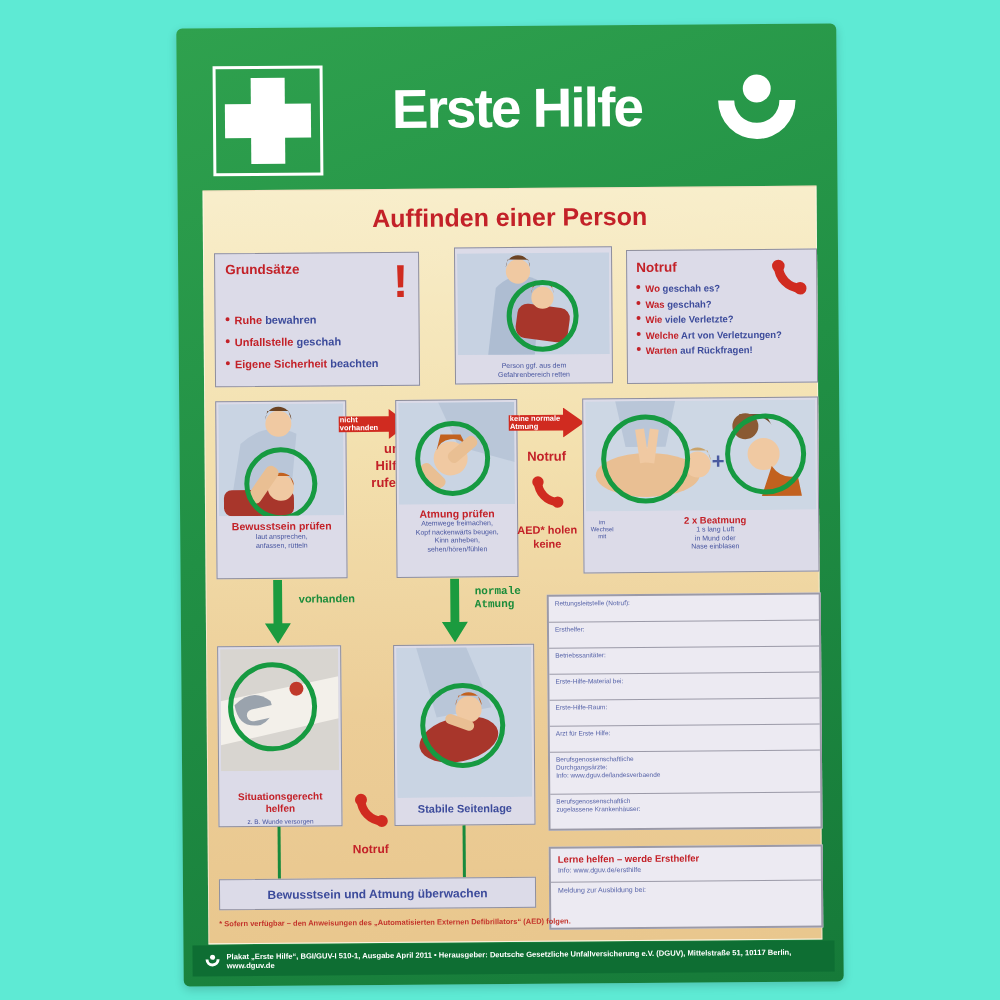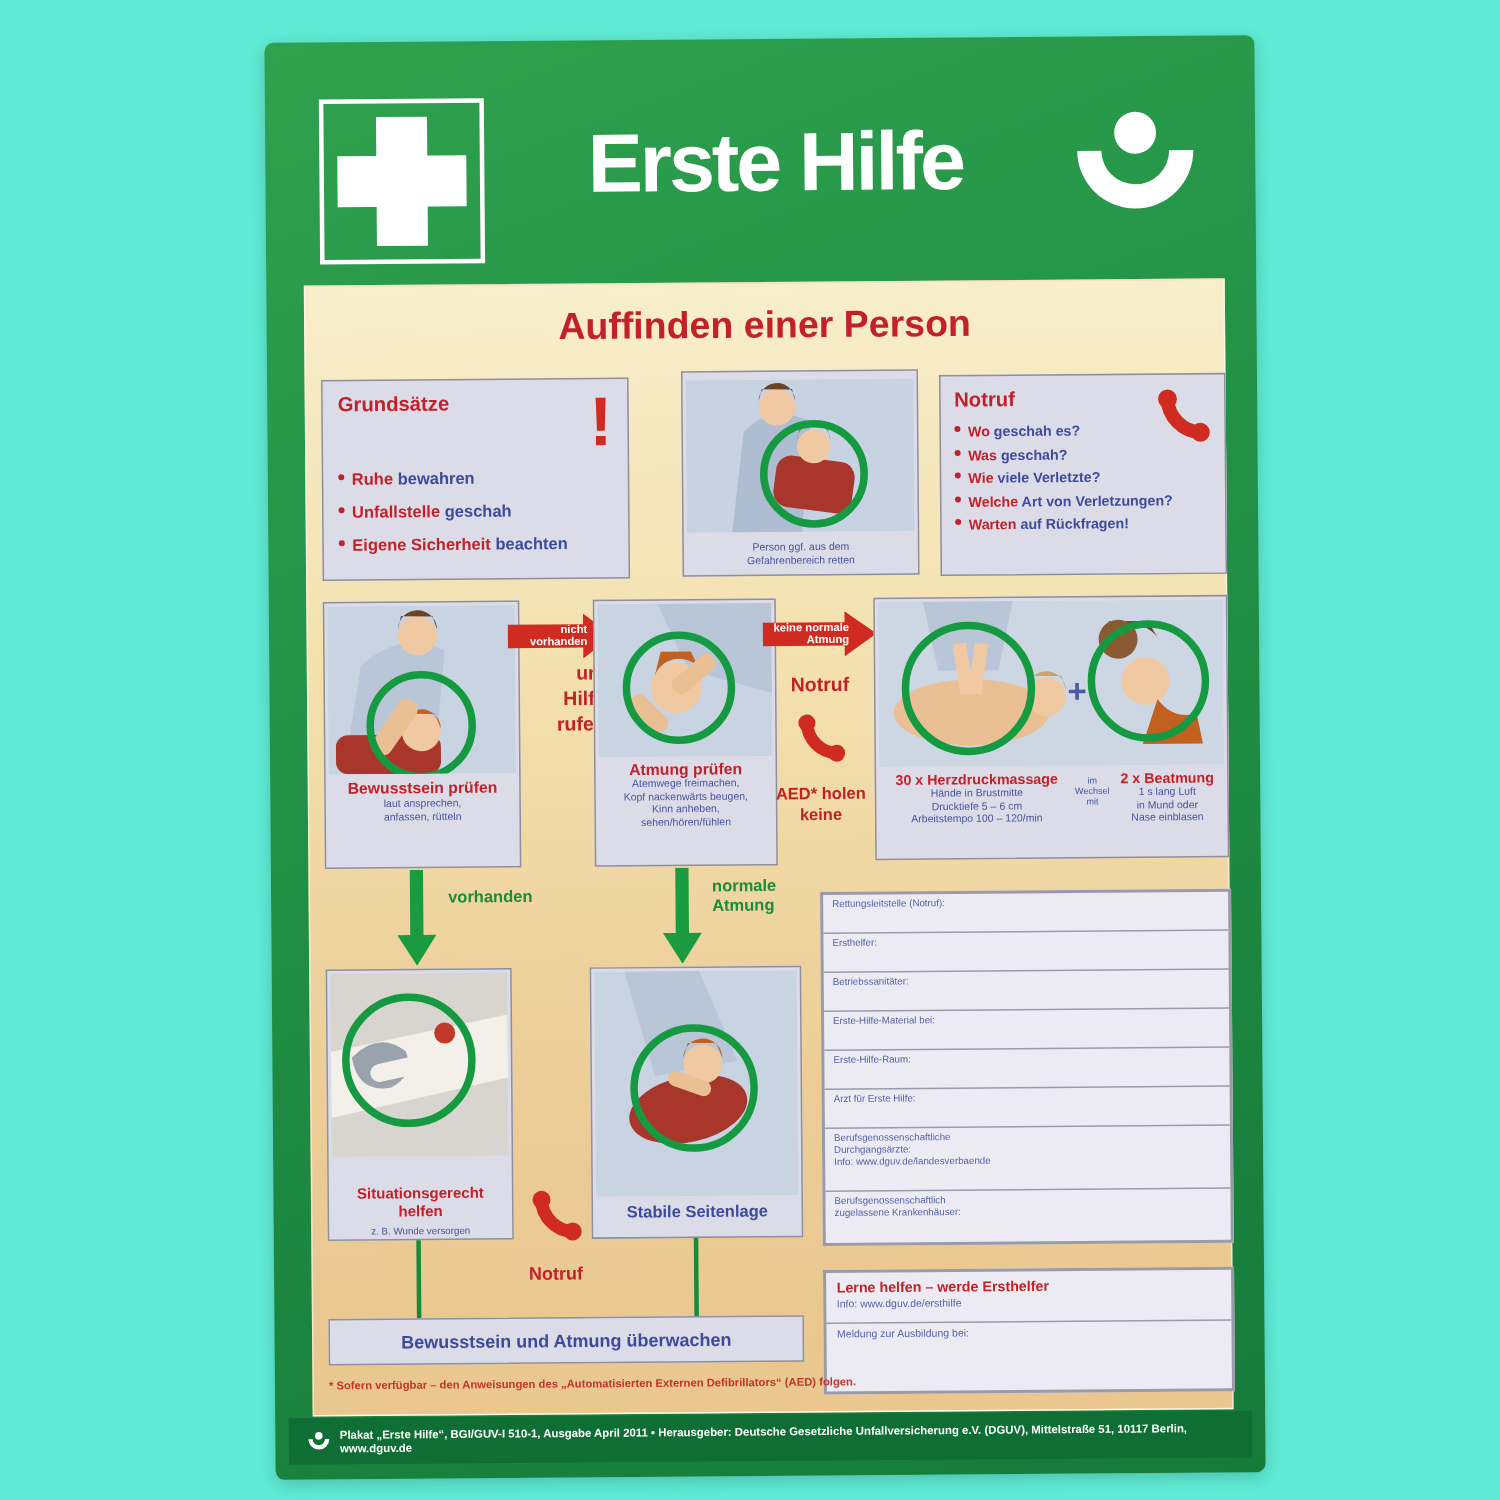--- a/index.html
+++ b/index.html
@@ -27,21 +27,21 @@
   .bullet{white-space:nowrap;}
   .dot{display:inline-block;width:4px;height:4px;border-radius:50%;background:#c32128;
        margin-right:5px;vertical-align:3px;}
   .em{color:#c32128;font-weight:bold;}
   .bb{color:#3c4b9b;font-weight:bold;}
   .bang{font-size:46px;font-weight:bold;color:#d02b20;line-height:.9;}
   
   .r-arrow{position:absolute;background:#d02b20;
      clip-path:polygon(0 24%,72% 24%,72% 0,100% 50%,72% 100%,72% 76%,0 76%);
      display:flex;align-items:center;justify-content:center;}
-  .r-arrow span{display:block;width:74%;margin-right:22%;text-align:right;color:#fff;
+  .r-arrow span{display:block;width:74%;margin-right:22%;text-align:left;color:#fff;
      font-weight:bold;font-size:7.5px;line-height:8.5px;}
   
   .g-arrow{position:absolute;background:#1b9b3f;
      clip-path:polygon(33% 0,67% 0,67% 68%,100% 68%,50% 100%,0 68%,33% 68%);}
   .caption7{font-size:7px;line-height:9px;color:#46549f;text-align:center;}
   .steplab{font-size:10.5px;font-weight:bold;color:#c32128;text-align:center;}
   .conn{position:absolute;width:3px;background:#178a3c;}
   
   .form-panel{position:absolute;background:#eceaf2;border:2px solid #9b9aa8;box-sizing:border-box;}
   .frow{border-bottom:1px solid #9b9aa8;padding:3px 6px 0 6px;box-sizing:border-box;}
@@ -189,48 +189,40 @@
          <path d="M99 60 a13 13 0 0 1 26 0 l-3 -10 h-20 z" fill="#c9a36a"></path>
          <circle cx="60" cy="58" r="42" fill="none" stroke="#169a41" stroke-width="5"></circle>
          <circle cx="178" cy="54" r="16" fill="#f0c9a2"></circle>
          <path d="M150 34 a20 20 0 0 1 38 -6 l-8 -14 h-26 z" fill="#6b4323"></path>
          <circle cx="160" cy="26" r="13" fill="#8a5a33"></circle>
          <path d="M186 66 q10 14 26 10 l4 20 h-40 z" fill="#c2611f"></path>
          <circle cx="180" cy="54" r="38" fill="none" stroke="#169a41" stroke-width="5"></circle>
          <text x="126" y="68" font-size="22" font-weight="bold" fill="#4a5aa0">+</text>
        </svg>
        <div style="display:flex;padding:4px 2px 0 2px;">
-         <div style="width:126px;text-align:center;">
-           <div class="title-red" style="font-size:9.5px;">30 x Herzdruckmassage</div>
-           <div class="caption7" style="line-height:8.5px;">
-             <div>Hände in Brustmitte</div>
-             <div>Drucktiefe 5 – 6 cm</div>
-             <div>Arbeitstempo 100 – 120/min</div>
-           </div>
-         </div>
          <div class="caption7" style="width:28px;font-size:6px;line-height:7px;padding-top:4px;">
            <div>im</div>
            <div>Wechsel</div>
            <div>mit</div>
          </div>
          <div style="flex:1;text-align:center;">
            <div class="title-red" style="font-size:9.5px;">2 x Beatmung</div>
            <div class="caption7" style="line-height:8.5px;">
              <div>1 s lang Luft</div>
              <div>in Mund oder</div>
              <div>Nase einblasen</div>
            </div>
          </div>
        </div>
      </div>
 
      <div class="g-arrow" style="left:58px;top:389px;width:26px;height:64px;"></div>
      <div style="position:absolute;left:92px;top:402px;color:#1b8c3a;font-weight:bold;font-size:11px;">vorhanden</div>
      <div class="g-arrow" style="left:235px;top:389px;width:26px;height:64px;"></div>
-     <div style="position:absolute;left:268px;top:396px;width:52px;color:#1b8c3a;font-weight:bold;font-size:11px;line-height:13px;">normale Atmung</div>
+     <div style="position:absolute;left:268px;top:396px;width:52px;color:#1b8c3a;font-weight:bold;font-size:11px;line-height:13px;font-family:Liberation Mono, monospace;">normale Atmung</div>
 
      <div class="box" style="left:10px;top:455px;width:124px;height:181px;padding:2px;">
        <svg viewBox="0 0 118 122" style="width:100%;height:122px;">
          <rect width="118" height="122" fill="#d8d5d0"></rect>
          <path d="M0 52 L118 28 L118 70 L0 96 Z" fill="#f3f0ea"></path>
          <circle cx="76" cy="40" r="7" fill="#c0392b"></circle>
          <path d="M14 56 q18 -18 36 -4 q6 16 -10 24 q-22 4 -26 -20" fill="#9aa3ad"></path>
          <rect x="26" y="58" width="34" height="12" rx="6" fill="#f3f0ea" transform="rotate(-12 43 64)"></rect>
          <circle cx="52" cy="58" r="42" fill="none" stroke="#169a41" stroke-width="5"></circle>
        </svg>

